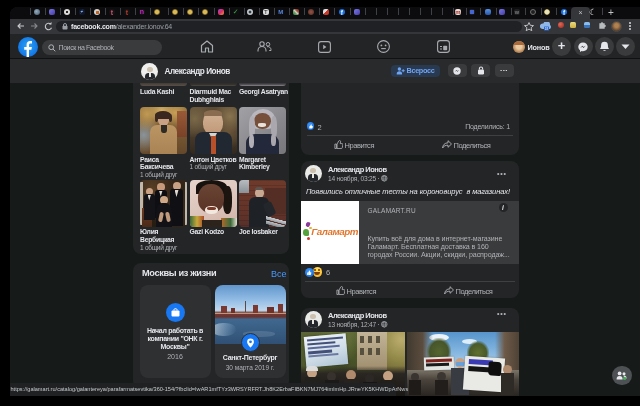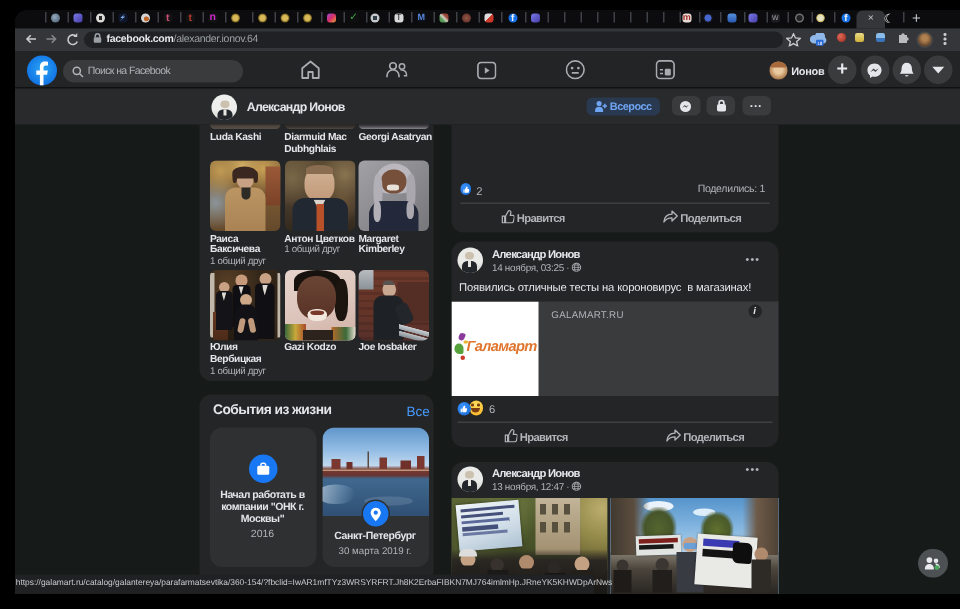--- a/index.html
+++ b/index.html
@@ -13,21 +13,21 @@
   #toolbar{position:absolute;left:9.5px;top:18.5px;width:630.5px;height:15px;background:#35363a;}
   #omni{position:absolute;left:56px;top:20.5px;width:466px;height:11.5px;border-radius:6px;background:#202124;font-size:7px;letter-spacing:-0.2px;line-height:11.5px;white-space:nowrap;}
   #fbheader{position:absolute;left:9.5px;top:33.5px;width:630.5px;height:24px;background:#232425;}
   #fbsticky{position:absolute;left:9.5px;top:58px;width:630.5px;height:25px;background:#292a2b;border-top:0.5px solid #101112;}
   .circbtn{position:absolute;width:19px;height:19px;border-radius:50%;background:#3a3b3c;}
   .card{position:absolute;background:#242526;border-radius:8px;overflow:hidden;}
   .fname{position:absolute;color:#e4e6eb;font-weight:bold;font-size:6.8px;line-height:7.8px;letter-spacing:-0.25px;}
   .fsub{color:#b0b3b8;font-size:6.5px;font-weight:normal;}
   .photo{position:absolute;width:47px;height:47px;border-radius:4px;overflow:hidden;}
   .ptxt{position:absolute;color:#e4e6eb;font-size:7.5px;line-height:8.7px;letter-spacing:-0.1px;white-space:nowrap;}
-  .btn{position:absolute;color:#b0b3b8;font-weight:bold;font-size:7.5px;letter-spacing:-0.45px;white-space:nowrap;}
+  .btn{position:absolute;color:#b0b3b8;font-weight:normal;font-size:7.5px;letter-spacing:-0.45px;white-space:nowrap;}
   .divl{position:absolute;height:1px;background:#3e4042;}
   .dots3{position:absolute;color:#b0b3b8;font-size:7px;letter-spacing:0.8px;font-weight:bold;}
   svg{display:block;}
 </style>
 </head>
 <body>
 <div id="screen">
   <div id="win"></div>
   <div class="abs" style="left:9.5px;top:6.5px;width:630.5px;height:12px;background:#0c0c0e;border-radius:8px 0 0 0;"></div>
 
@@ -312,21 +312,21 @@
     <div class="abs" style="left:16px;top:7px;width:8px;height:3.5px;border-radius:3px 3px 0 0;background:#5a5450;"></div>
     <div class="abs" style="left:10px;top:17px;width:20px;height:30px;border-radius:6px 6px 0 0;background:#1e2226;"></div>
     <div class="abs" style="left:26px;top:22px;width:9px;height:14px;background:#23262b;transform:rotate(-25deg);border-radius:3px;"></div>
     <div class="abs" style="left:27px;top:33px;width:22px;height:16px;background:linear-gradient(195deg,transparent 40%,#c8ccd0 42%,#9aa2a8 55%,transparent 57%),linear-gradient(195deg,transparent 60%,#b8bcc0 62%,#8a9298 75%,transparent 78%);"></div>
   </div>
   <div class="fname" style="left:140px;top:228px;">Юлия<br>Вербицкая<br><span class="fsub">1 общий друг</span></div>
   <div class="fname" style="left:189.5px;top:228px;">Gazi Kodzo</div>
   <div class="fname" style="left:239px;top:228px;">Joe Iosbaker</div>
 
   <div class="card" style="left:133px;top:262.5px;width:156px;height:126.5px;"></div>
-  <div class="abs" style="left:142px;top:268px;font-size:9.2px;letter-spacing:-0.35px;font-weight:bold;color:#e4e6eb;">События из жизни</div>
+  <div class="abs" style="left:142px;top:268px;font-size:9.2px;letter-spacing:-0.35px;font-weight:bold;color:#e4e6eb;">Москвы из жизни</div>
   <div class="abs" style="left:271px;top:268.5px;font-size:9px;color:#4599ff;">Все</div>
   <div class="abs" style="left:139.5px;top:285px;width:71px;height:93px;border-radius:8px;background:#2f3031;">
     <div class="abs" style="left:26px;top:18px;width:19px;height:19px;border-radius:50%;background:#1877f2;">
       <svg style="margin:5px auto 0" width="9" height="9" viewBox="0 0 9 9">
           <rect x="0.5" y="2.5" width="8" height="6" rx="1" fill="#fff"></rect>
           <path d="M3 2.5V1.5a1 1 0 0 1 1-0.7h1a1 1 0 0 1 1 .7v1" fill="none" stroke="#fff" stroke-width="1"></path>
         </svg>
     </div>
     <div class="abs" style="left:0;top:42px;width:71px;text-align:center;font-size:7px;letter-spacing:-0.3px;line-height:8px;font-weight:bold;color:#e4e6eb;">Начал работать в<br>компании "ОНК г.<br>Москвы"</div>
     <div class="abs" style="left:0;top:67.5px;width:71px;text-align:center;font-size:7px;color:#b0b3b8;">2016</div>
@@ -377,30 +377,31 @@
     <div class="abs" style="left:3.7px;top:9.6px;width:9.6px;height:7.8px;border-radius:3.5px 3.5px 0 0;background:#23262b;"></div>
     <div class="abs" style="left:7.5px;top:9.6px;width:2.2px;height:3.7px;background:#e8e6e0;"></div>
   </div>
   <div class="abs" style="left:328px;top:165px;font-size:7.5px;letter-spacing:-0.5px;font-weight:bold;color:#e4e6eb;">Александр Ионов</div>
   <div class="abs" style="left:328px;top:174.5px;font-size:6.6px;letter-spacing:-0.2px;color:#b0b3b8;">14 ноября, 03:25 · <svg style="display:inline-block;vertical-align:-1px" width="6.5" height="6.5" viewBox="0 0 10 10">
         <circle cx="5" cy="5" r="4.4" fill="none" stroke="#b0b3b8" stroke-width="1"></circle>
         <ellipse cx="5" cy="5" rx="2" ry="4.4" fill="none" stroke="#b0b3b8" stroke-width="0.8"></ellipse>
         <path d="M0.8 5h8.4M1.6 2.6h6.8M1.6 7.4h6.8" stroke="#b0b3b8" stroke-width="0.8" fill="none"></path>
       </svg></div>
   <div class="dots3" style="left:497px;top:169.5px;">•••</div>
-  <div class="ptxt" style="left:306px;top:187.5px;">Появились отличные тесты на короновирус&nbsp; в магазинах!</div>
+  <div class="ptxt" style="left:306px;top:187.5px;font-style:italic;">Появились отличные тесты на короновирус&nbsp; в магазинах!</div>
   <div class="abs" style="left:301px;top:200.5px;width:218px;height:63px;background:#3a3b3c;overflow:hidden;">
     <div class="abs" style="left:0;top:0;width:57.5px;height:63px;background:#fff;overflow:hidden;">
       <div class="abs" style="left:4.5px;top:21px;width:4px;height:4.5px;border-radius:50% 20% 50% 50%;background:#8a3a9a;transform:rotate(20deg);"></div>
       <div class="abs" style="left:2px;top:28.5px;width:6px;height:6.5px;border-radius:50% 50% 20% 50%;background:#55a23c;"></div>
       <div class="abs" style="left:8px;top:26px;width:2.5px;height:2.5px;border-radius:50%;background:#e8b42a;"></div>
       <div class="abs" style="left:5.5px;top:36px;width:3px;height:3px;border-radius:50%;background:#cc3a2a;"></div>
-      <div class="abs" style="left:10px;top:25px;width:47px;font-size:9.8px;font-weight:bold;font-style:italic;color:#e0762e;letter-spacing:-0.45px;white-space:nowrap;">Галамарт</div>
+      <div class="abs" style="left:10px;top:25px;width:47px;font-size:9.8px;font-weight:bold;font-style:italic;color:#e0762e;letter-spacing:-0.45px;white-space:nowrap;text-align:right;">Галамарт</div>
     </div>
     <div class="abs" style="left:66.5px;top:6px;font-size:6.5px;color:#b0b3b8;letter-spacing:0.2px;">GALAMART.RU</div>
+    <div class="abs" style="left:66.5px;top:34px;font-size:7.1px;line-height:8.1px;color:#b0b3b8;letter-spacing:-0.1px;white-space:nowrap;">Купить всё для дома в интернет-магазине<br>Галамарт. Бесплатная доставка в 160<br>городах России. Акции, скидки, распродаж...</div>
     <div class="abs" style="left:197.5px;top:2px;width:9px;height:9px;border-radius:50%;background:#242526;color:#e4e6eb;font-size:6.5px;line-height:9px;text-align:center;font-weight:bold;font-style:italic;">i</div>
   </div>
   <div class="abs" style="left:304.5px;top:267.5px;width:9px;height:9px;border-radius:50%;background:radial-gradient(circle at 40% 35%,#3a96ff,#1263cf);z-index:2;">
     <svg style="margin:2px 0 0 1.8px" width="5.5" height="5.5" viewBox="0 0 10 10">
         <path d="M2 4.5h1.5V9H2z M4 4.5 5.8 1.2a1 1 0 0 1 1.8.7L7.2 4h1.6a1 1 0 0 1 1 1.2L9 8.2A1.2 1.2 0 0 1 7.8 9H4z" fill="#fff"></path>
       </svg>
   </div>
   <div class="abs" style="left:312.5px;top:267.3px;width:9.5px;height:9.5px;border-radius:50%;background:radial-gradient(circle at 50% 30%,#ffdf5c,#f7b125);">
     <div class="abs" style="left:1.6px;top:4.3px;width:6.3px;height:3.6px;border-radius:0 0 6px 6px;background:#7a3c10;"></div>
     <div class="abs" style="left:1.7px;top:1.8px;width:2.2px;height:1.8px;border-radius:50%;background:#7a3c10;"></div>

